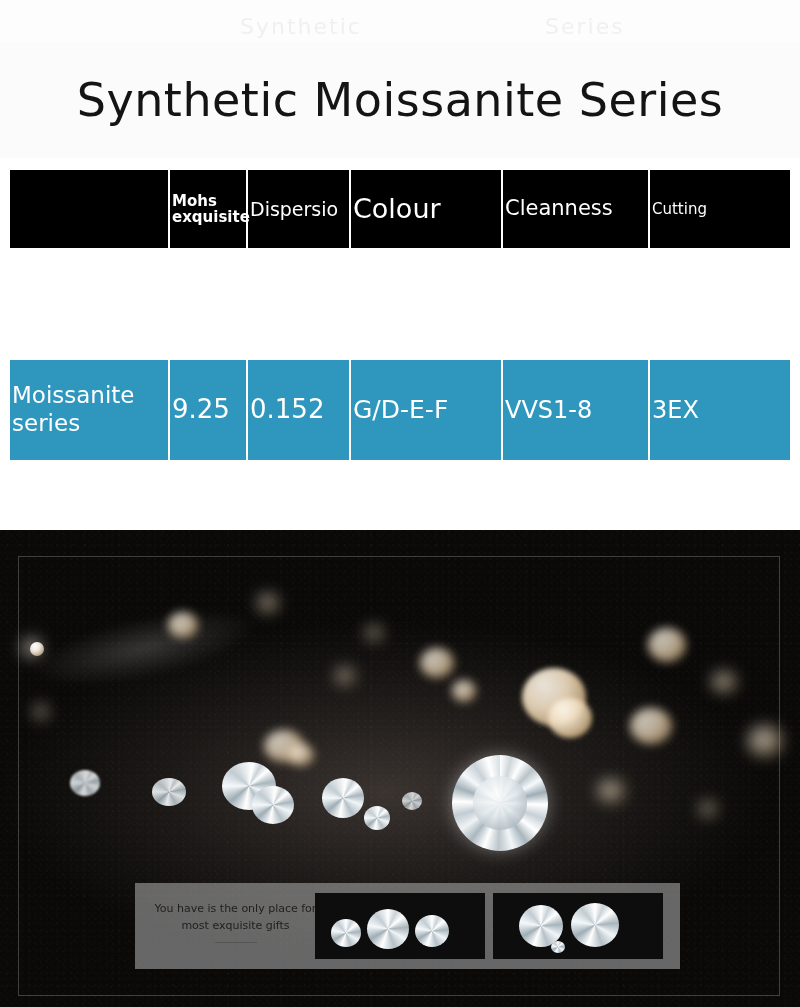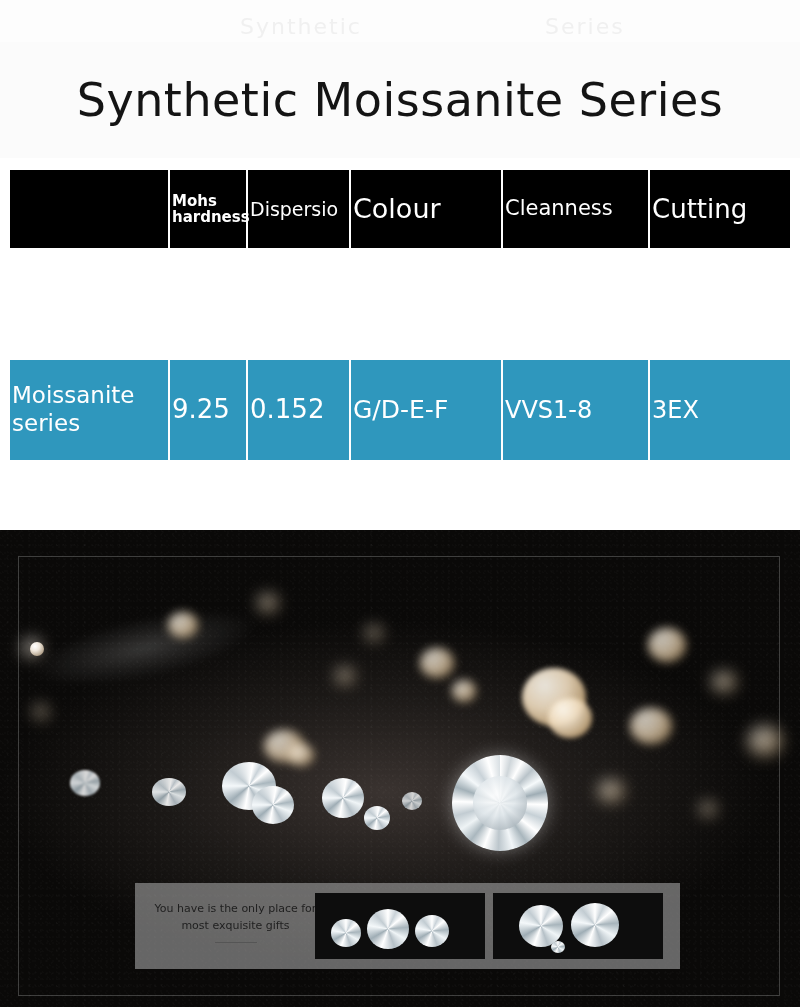--- a/index.html
+++ b/index.html
@@ -82,21 +82,21 @@
     background: #000000;
     height: 78px;
     padding: 4px 2px;
     line-height: 1.1;
   }
   tr.head td.c0 { width: 160px; }
   tr.head td.c1 { width: 78px; font-size: 15px; font-weight: bold; }
   tr.head td.c2 { width: 103px; font-size: 19px; margin-left: 36px; }
   tr.head td.c3 { width: 152px; font-size: 27px; margin-top: 13px; }
   tr.head td.c4 { width: 147px; font-size: 21px; }
-  tr.head td.c5 { width: 140px; font-size: 26px; margin-left: 28px; }
+  tr.head td.c5 { width: 140px; font-size: 15px; margin-left: 28px; }
 
   
   tr.spacer td {
     background: #ffffff;
     height: 112px;
     border-right: 2px solid #ffffff;
   }
 
   
   tr.data td {
@@ -263,21 +263,21 @@
     <h1 class="title">Synthetic Moissanite Series</h1>
   </div>
 
   <div class="table-wrap">
     <table class="spec">
       <tbody>
         <tr class="head">
           <td class="c0"></td>
           <td class="c1">
             <div>Mohs</div>
-            <div>hardness</div>
+            <div>exquisite</div>
           </td>
           <td class="c2">Dispersio</td>
           <td class="c3">Colour</td>
           <td class="c4">Cleanness</td>
           <td class="c5">Cutting</td>
         </tr>
         <tr class="spacer">
           <td class="c0"></td>
           <td class="c1"></td>
           <td class="c2"></td>

